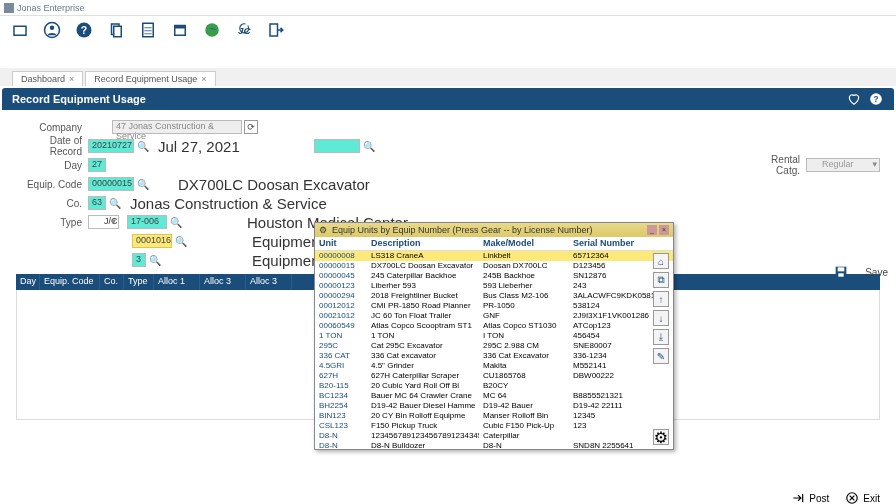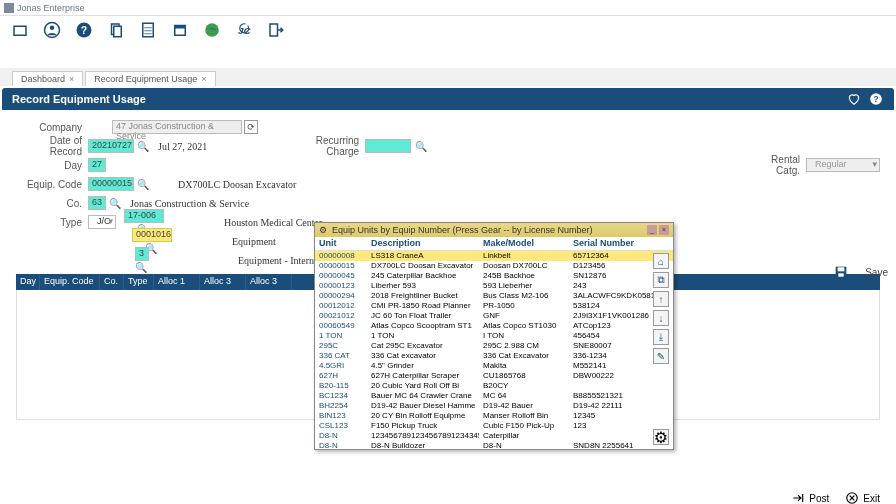--- a/index.html
+++ b/index.html
@@ -24,22 +24,22 @@
 .page-header-actions { margin-left: auto; display: flex; gap: 6px; }
 .page-header-actions > div { width: 16px; height: 16px; cursor: pointer; display:flex; align-items:center; justify-content:center;}
 
 
 .form-area { padding: 8px 16px 4px 16px; font-size: 10px; color: #444; }
 .form-row { display: flex; align-items: center; height: 18px; margin-bottom: 1px; }
 .form-label { width: 72px; text-align: right; padding-right: 6px; color: #555; }
 .form-input { height: 14px; border: 1px solid #bbb; background: #5eead4; padding: 0 3px; font-size: 9px; }
 .form-input.ro { background: #eee; color: #888; margin-left: 24px; }
 .search-ic { width: 12px; height: 12px; margin: 0 4px; cursor: pointer; color: #1a4d7a; display:inline-flex; align-items:center; justify-content:center;}
-.form-text { font-size: 10px; color: #333; margin-left: 4px; font-family: Liberation Serif, serif; }
-.form-segment { display: flex; align-items: center; flex-direction: column; }
+.form-text { font-size: 15px; color: #333; margin-left: 4px; }
+.form-segment { display: flex; align-items: center; }
 .highlight-input { background: #fde97a !important; border-color: #d9c84a !important; }
 
 
 .grid-header { display: flex; background: #1a4d7a; height: 16px; margin: 0 16px; }
 .grid-header div { color: #fff; font-size: 9px; padding: 2px 4px; border-right: 1px solid #2a5d8a; }
 .gh-day{width:24px}.gh-eq{width:60px}.gh-co{width:24px}.gh-type{width:30px}.gh-a{width:46px}
 
 .grid-body { background: #fff; margin: 0 16px; height: 130px; border: 1px solid #ddd; border-top:none;}
 
 
@@ -63,21 +63,21 @@
 .popup-body { flex: 1; overflow: hidden; font-size: 8px; }
 .popup-row { display: flex; height: 10px; cursor: pointer; }
 .popup-row.sel { background: #fde97a; }
 .popup-row div { padding: 0 4px; white-space: nowrap; overflow: hidden; }
 .popup-row .pc-unit { color: #1a4d7a; }
 .popup-side { position: absolute; right: 4px; top: 30px; display:flex; flex-direction:column; gap:3px; }
 .popup-side div { width: 16px; height: 16px; border: 1px solid #999; background:#f4f4f4; display:flex; align-items:center; justify-content:center; cursor:pointer; font-size:10px; color:#1a4d7a;}
 .popup-footer { position:absolute; bottom:4px; right:4px; width:16px; height:16px; border:1px solid #999; background:#f4f4f4; display:flex; align-items:center; justify-content:center; cursor:pointer;}
 
 .content-wrap { position: relative; height: calc(504px - 16px - 28px - 18px); }
-.dropdown { height:14px; border:1px solid #bbb; background:#eee; font-size:9px; padding:0 14px 0 8px; color:#999; position:relative;}
+.dropdown { height:14px; border:1px solid #bbb; background:#eee; font-size:9px; padding:0 14px 0 15px; color:#999; position:relative;}
 .dropdown::after { content:"▾"; position:absolute; right:2px; top:0; color:#888;}
 .refresh-ic { width:14px; height:14px; border:1px solid #999; margin-left:2px; display:inline-flex; align-items:center; justify-content:center; cursor:pointer; font-size:9px;}
 </style>
 </head>
 <body>
 
 <div class="titlebar">
   <div class="titlebar-icon"></div>
   <span>Jonas Enterprise</span>
 </div>
@@ -176,21 +176,20 @@
       <div class="form-label">Company</div>
       <div class="form-input ro" style="width:130px">47 Jonas Construction &amp; Service</div>
       <div class="refresh-ic">⟳</div>
     </div>
     <div class="form-row">
       <div class="form-label">Date of Record</div>
       <div class="form-input" style="width:46px">20210727</div>
       <span class="search-ic">🔍</span>
       <span class="form-text">Jul 27, 2021</span>
       <div style="width:74px"></div>
-      <span class="form-label" style="width:84px">Recurring Charge</span>
       <div class="form-input" style="width:46px"></div>
       <span class="search-ic">🔍</span>
     </div>
     <div class="form-row">
       <div class="form-label">Day</div>
       <div class="form-input" style="width:18px">27</div>
       <div style="flex:1"></div>
       <span class="form-label" style="width:56px">Rental Catg.</span>
       <div class="dropdown" style="width:74px">Regular</div>
     </div>

